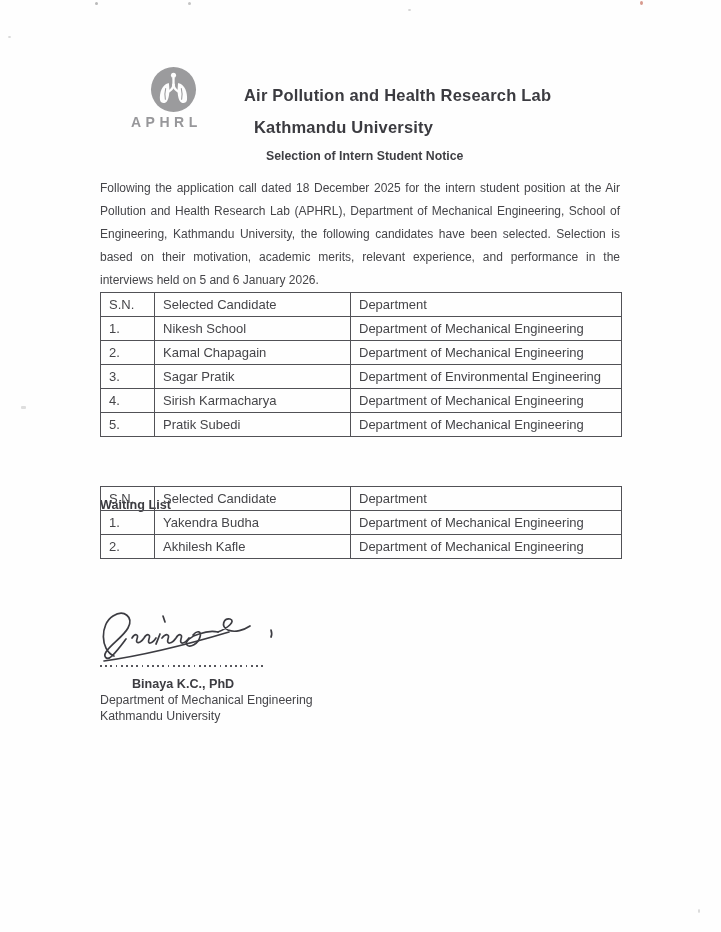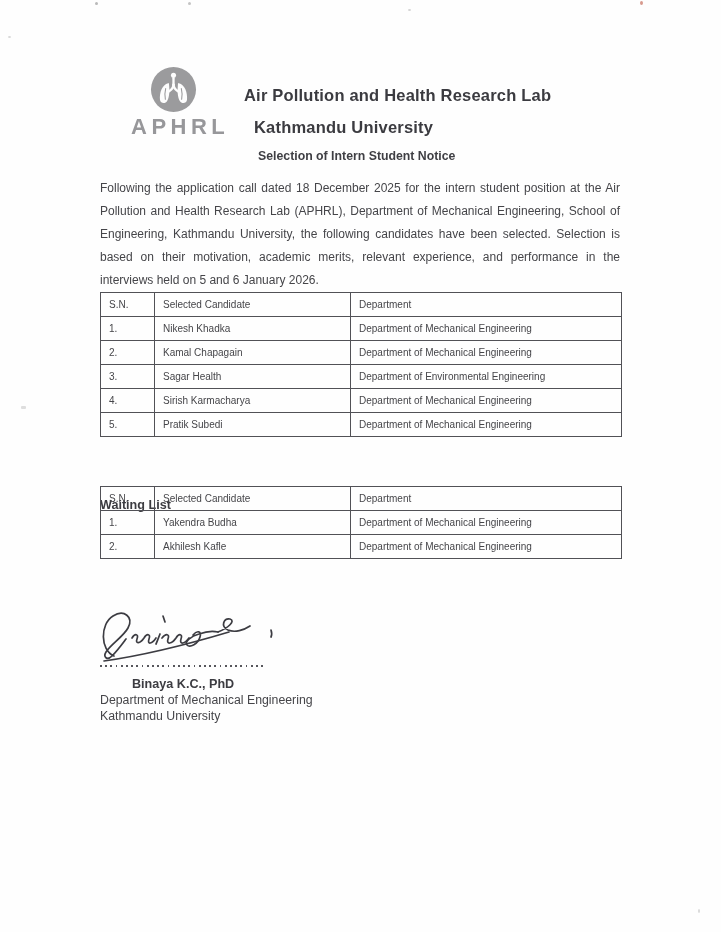--- a/index.html
+++ b/index.html
@@ -9,39 +9,39 @@
     background:#fefefe;
     font-family:"Liberation Sans", sans-serif;
     color:#454549;
     overflow:hidden;
     margin:0 auto;
   }
   
   .logo-circle{position:absolute;left:150px;top:66px;width:47px;height:47px;}
   .logo-acronym{
     position:absolute;left:131px;top:114px;width:100px;
-    font-size:22px;font-weight:bold;letter-spacing:4.5px;color:#97979a;
+    font-size:14px;font-weight:bold;letter-spacing:4.5px;color:#97979a;
   }
   .org-name{position:absolute;left:244px;top:86px;font-size:16.5px;font-weight:bold;color:#3b3b40;letter-spacing:0.2px;}
   .university{position:absolute;left:254px;top:118px;font-size:16.5px;font-weight:bold;color:#3b3b40;letter-spacing:0.2px;}
-  .notice-title{position:absolute;left:258px;top:149px;font-size:12.3px;font-weight:bold;color:#3f3f44;}
+  .notice-title{position:absolute;left:266px;top:149px;font-size:12.3px;font-weight:bold;color:#3f3f44;}
   
   .intro{
     position:absolute;left:100px;top:177px;width:520px;
     font-size:12px;line-height:23.1px;text-align:justify;color:#454549;
   }
   
   table{border-collapse:collapse;position:absolute;left:100px;table-layout:fixed;width:521px;}
   .table-selected{top:292px;}
   .table-waiting{top:486px;}
   td{
     border:1px solid #515156;
     height:23px;
     padding:0 4px 0 8px;
-    font-size:10px;
+    font-size:13px;
     color:#454549;
     vertical-align:middle;
     overflow:hidden;white-space:nowrap;
   }
   col.c-sn{width:54px;}
   col.c-name{width:196px;}
   col.c-dept{width:271px;}
   .waiting-title{position:absolute;left:100px;top:461px;font-size:12.6px;font-weight:bold;color:#3c3c41;margin-top:37px;}
   
   .signature-svg{position:absolute;left:94px;top:604px;}
@@ -95,31 +95,31 @@
         <col class="c-dept">
       </colgroup>
     <tbody>
         <tr>
       <td>S.N.</td>
       <td>Selected Candidate</td>
       <td>Department</td>
     </tr>
     <tr>
       <td>1.</td>
-      <td>Nikesh Khadka</td>
+      <td>Nikesh School</td>
       <td>Department of Mechanical Engineering</td>
     </tr>
     <tr>
       <td>2.</td>
       <td>Kamal Chapagain</td>
       <td>Department of Mechanical Engineering</td>
     </tr>
     <tr>
       <td>3.</td>
-      <td>Sagar Health</td>
+      <td>Sagar Pratik</td>
       <td>Department of Environmental Engineering</td>
     </tr>
     <tr>
       <td>4.</td>
       <td>Sirish Karmacharya</td>
       <td>Department of Mechanical Engineering</td>
     </tr>
     <tr>
       <td>5.</td>
       <td>Pratik Subedi</td>

